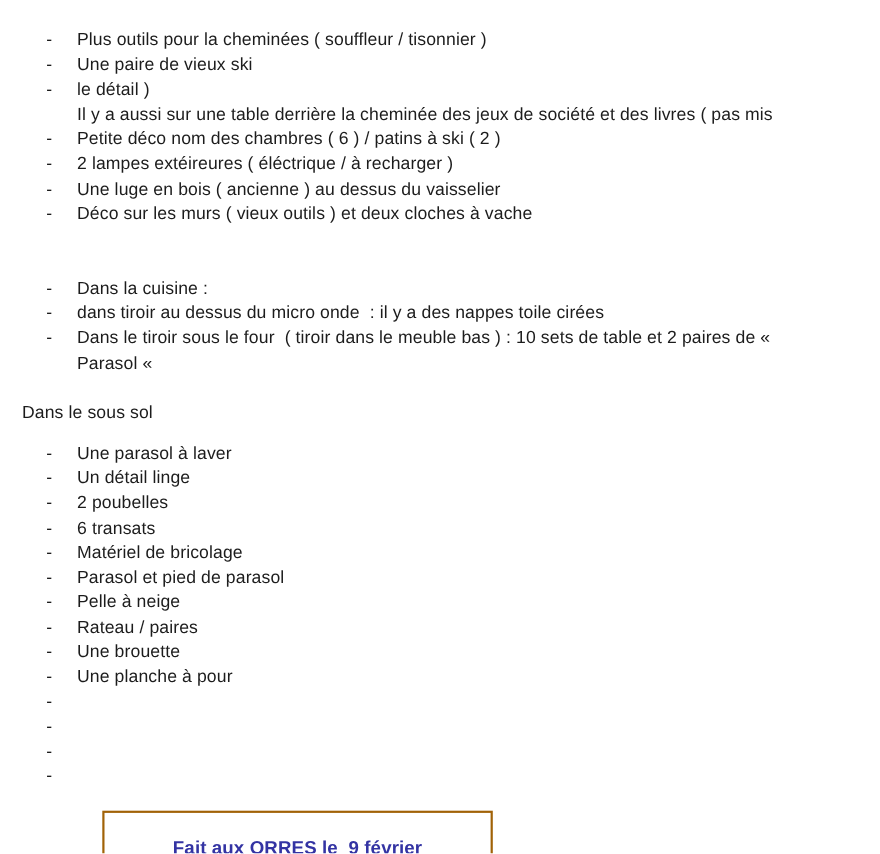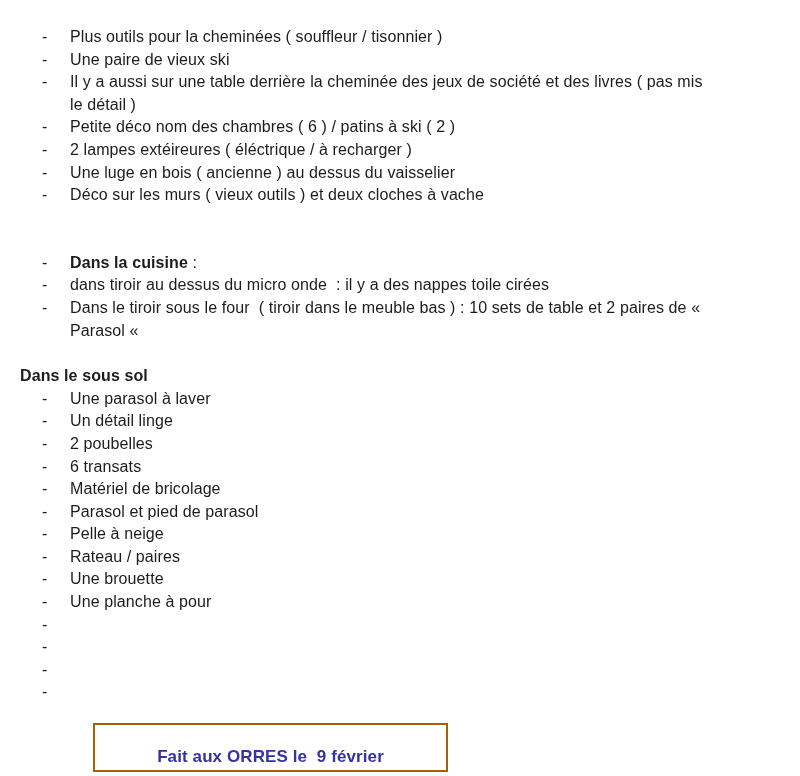--- a/index.html
+++ b/index.html
@@ -30,26 +30,26 @@
     flex: 0 0 28px;
     line-height: 22.6px;
     white-space: pre;
   }
   .txt { flex: 1; min-width: 0; }
   .line {
     line-height: 22.6px;
     min-height: 22.6px;
     white-space: pre-wrap;
   }
-  .inline-bold { font-weight: bold; }
+  .inline-bold { font-weight: normal; }
   .sec-kitchen { margin-top: 45px; }
   .heading-basement {
-    margin: 23px 0 0 20px;
+    margin: 23px 0 14px 20px;
     font-size: 16px;
-    font-weight: bold;
+    font-weight: normal;
     line-height: 22.6px;
     letter-spacing: 0.1px;
   }
   .footer-box {
     margin: 19px 0 0 93px;
     width: 355px;
     height: 49px;
     border: 2px solid #a16207;
     box-sizing: border-box;
     display: flex;
@@ -80,22 +80,22 @@
     </div>
     <div class="li">
       <span class="dash">-</span>
       <div class="txt">
         <div class="line">Une paire de vieux ski</div>
       </div>
     </div>
     <div class="li">
       <span class="dash">-</span>
       <div class="txt">
+        <div class="line">le détail )</div>
         <div class="line">Il y a aussi sur une table derrière la cheminée des jeux de société et des livres ( pas mis</div>
-        <div class="line">le détail )</div>
       </div>
     </div>
     <div class="li">
       <span class="dash">-</span>
       <div class="txt">
         <div class="line">Petite déco nom des chambres ( 6 ) / patins à ski ( 2 )</div>
       </div>
     </div>
     <div class="li">
       <span class="dash">-</span>

